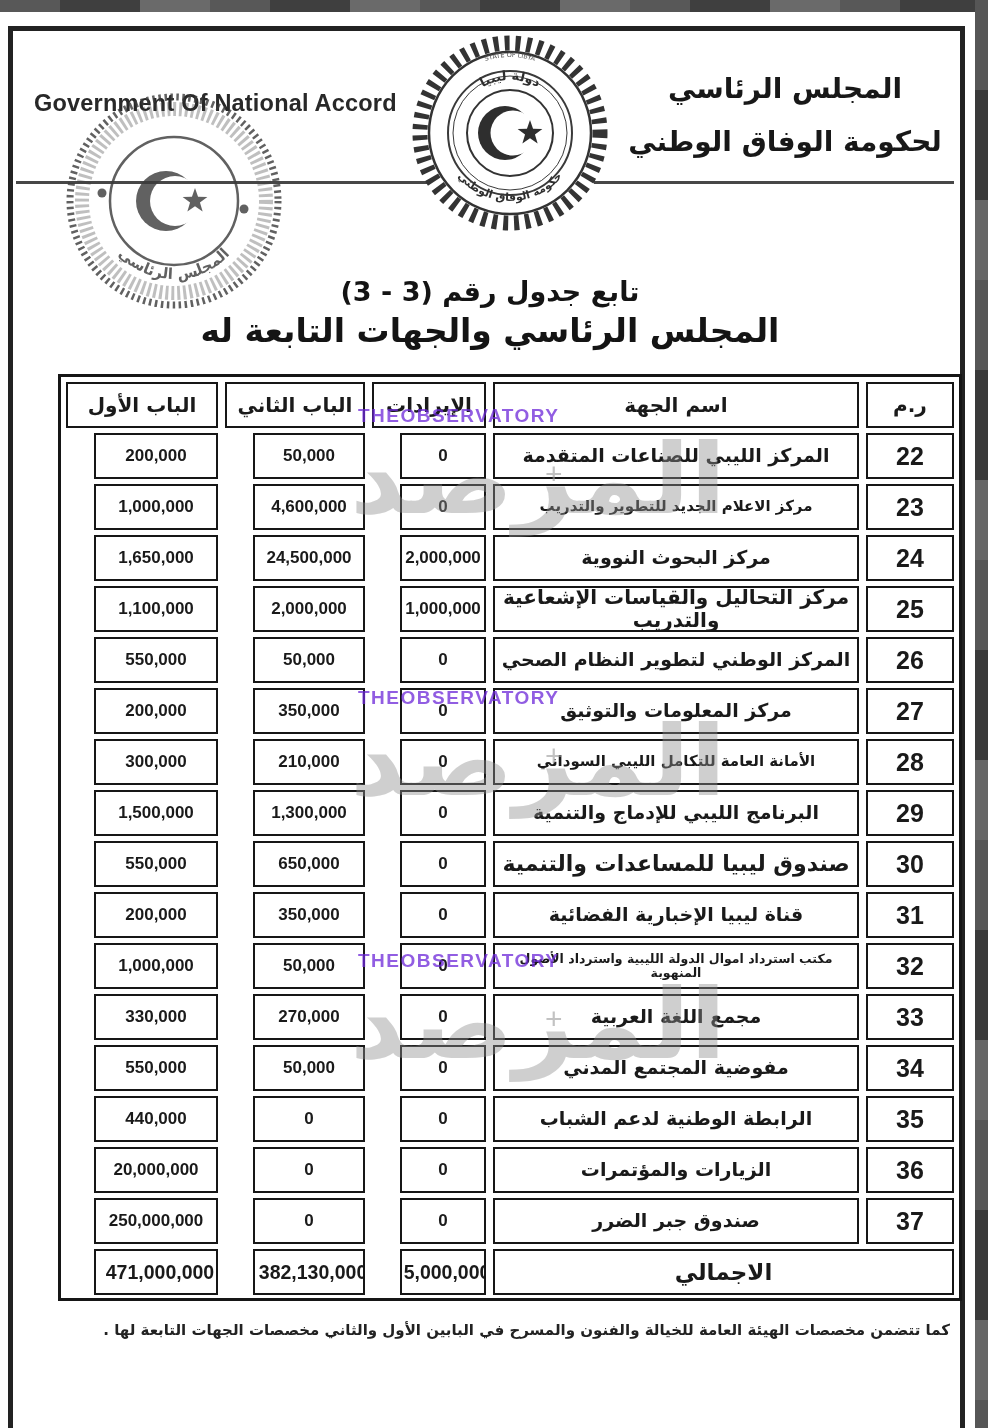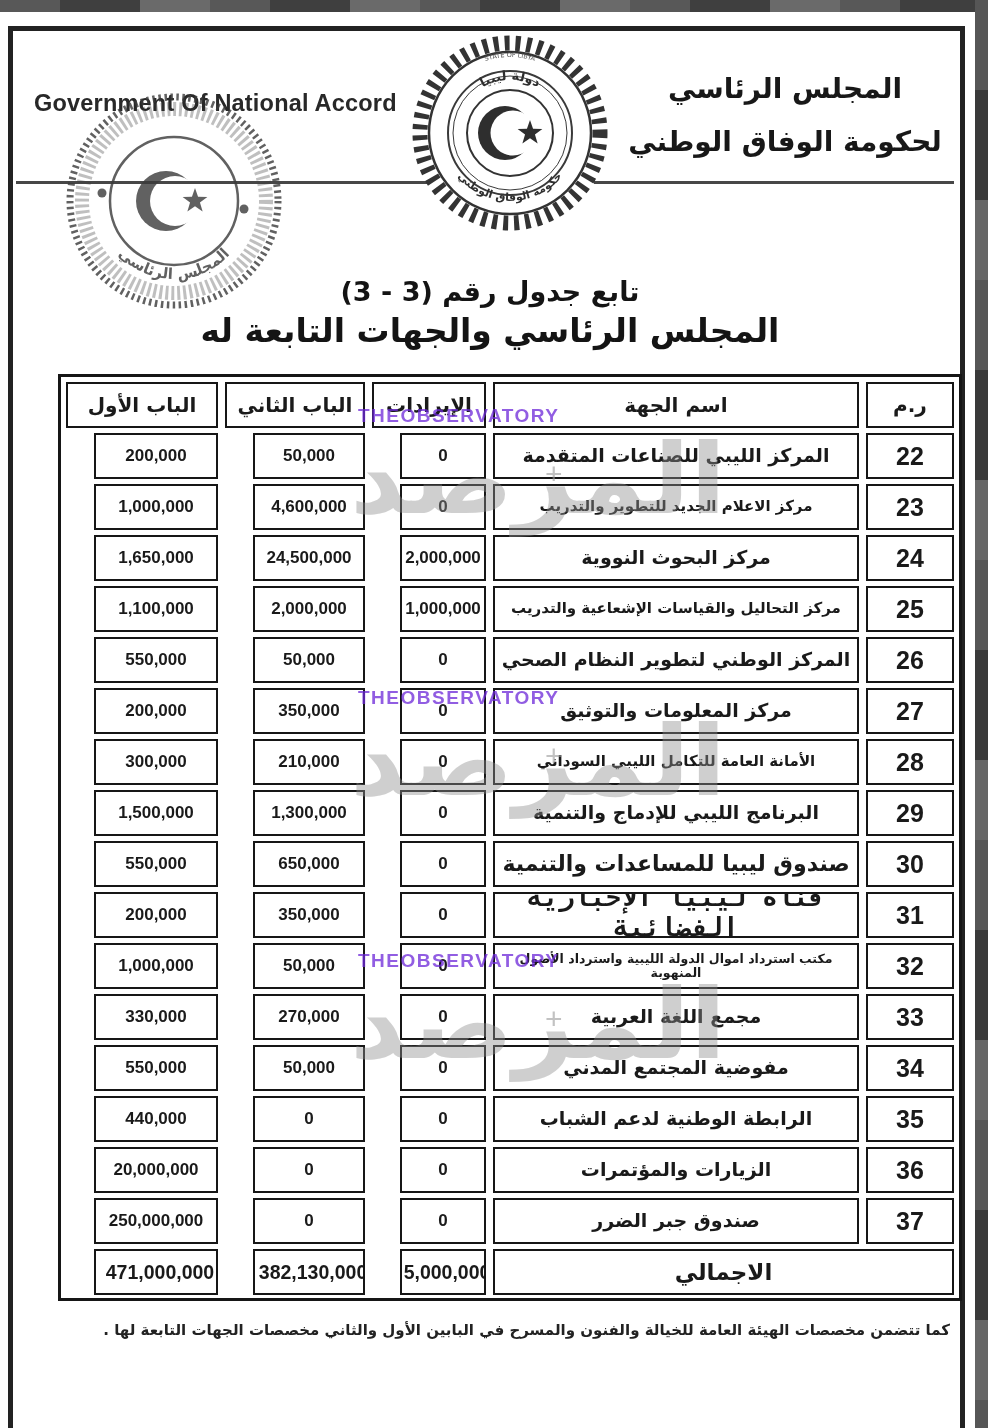--- a/index.html
+++ b/index.html
@@ -140,21 +140,21 @@
     <div class="cell name" style="font-size: 15px;">مركز الاعلام الجديد للتطوير والتدريب</div>
     <div class="cell val">0</div>
     <div class="cell val">4,600,000</div>
     <div class="cell val">1,000,000</div>
     <div class="cell num-id">24</div>
     <div class="cell name" style="font-size: 19px;">مركز البحوث النووية</div>
     <div class="cell val">2,000,000</div>
     <div class="cell val">24,500,000</div>
     <div class="cell val">1,650,000</div>
     <div class="cell num-id">25</div>
-    <div class="cell name" style="font-size: 15px; text-align: center;">مركز التحاليل والقياسات الإشعاعية والتدريب</div>
+    <div class="cell name" style="font-size: 20px; text-align: center;">مركز التحاليل والقياسات الإشعاعية والتدريب</div>
     <div class="cell val">1,000,000</div>
     <div class="cell val">2,000,000</div>
     <div class="cell val">1,100,000</div>
     <div class="cell num-id">26</div>
     <div class="cell name" style="font-size: 19px;">المركز الوطني لتطوير النظام الصحي</div>
     <div class="cell val">0</div>
     <div class="cell val">50,000</div>
     <div class="cell val">550,000</div>
     <div class="cell num-id">27</div>
     <div class="cell name" style="font-size: 19px;">مركز المعلومات والتوثيق</div>
@@ -170,21 +170,21 @@
     <div class="cell name" style="font-size: 19px;">البرنامج الليبي للإدماج والتنمية</div>
     <div class="cell val">0</div>
     <div class="cell val">1,300,000</div>
     <div class="cell val">1,500,000</div>
     <div class="cell num-id">30</div>
     <div class="cell name" style="font-size: 22px;">صندوق ليبيا للمساعدات والتنمية</div>
     <div class="cell val">0</div>
     <div class="cell val">650,000</div>
     <div class="cell val">550,000</div>
     <div class="cell num-id">31</div>
-    <div class="cell name" style="font-size: 26px; font-family: Liberation Mono, monospace;">قناة ليبيا الإخبارية الفضائية</div>
+    <div class="cell name" style="font-size: 19px;">قناة ليبيا الإخبارية الفضائية</div>
     <div class="cell val">0</div>
     <div class="cell val">350,000</div>
     <div class="cell val">200,000</div>
     <div class="cell num-id">32</div>
     <div class="cell name" style="font-size: 12.5px;">مكتب استرداد اموال الدولة الليبية واسترداد الأصول المنهوبة</div>
     <div class="cell val">0</div>
     <div class="cell val">50,000</div>
     <div class="cell val">1,000,000</div>
     <div class="cell num-id">33</div>
     <div class="cell name" style="font-size: 19px;">مجمع اللغة العربية</div>

